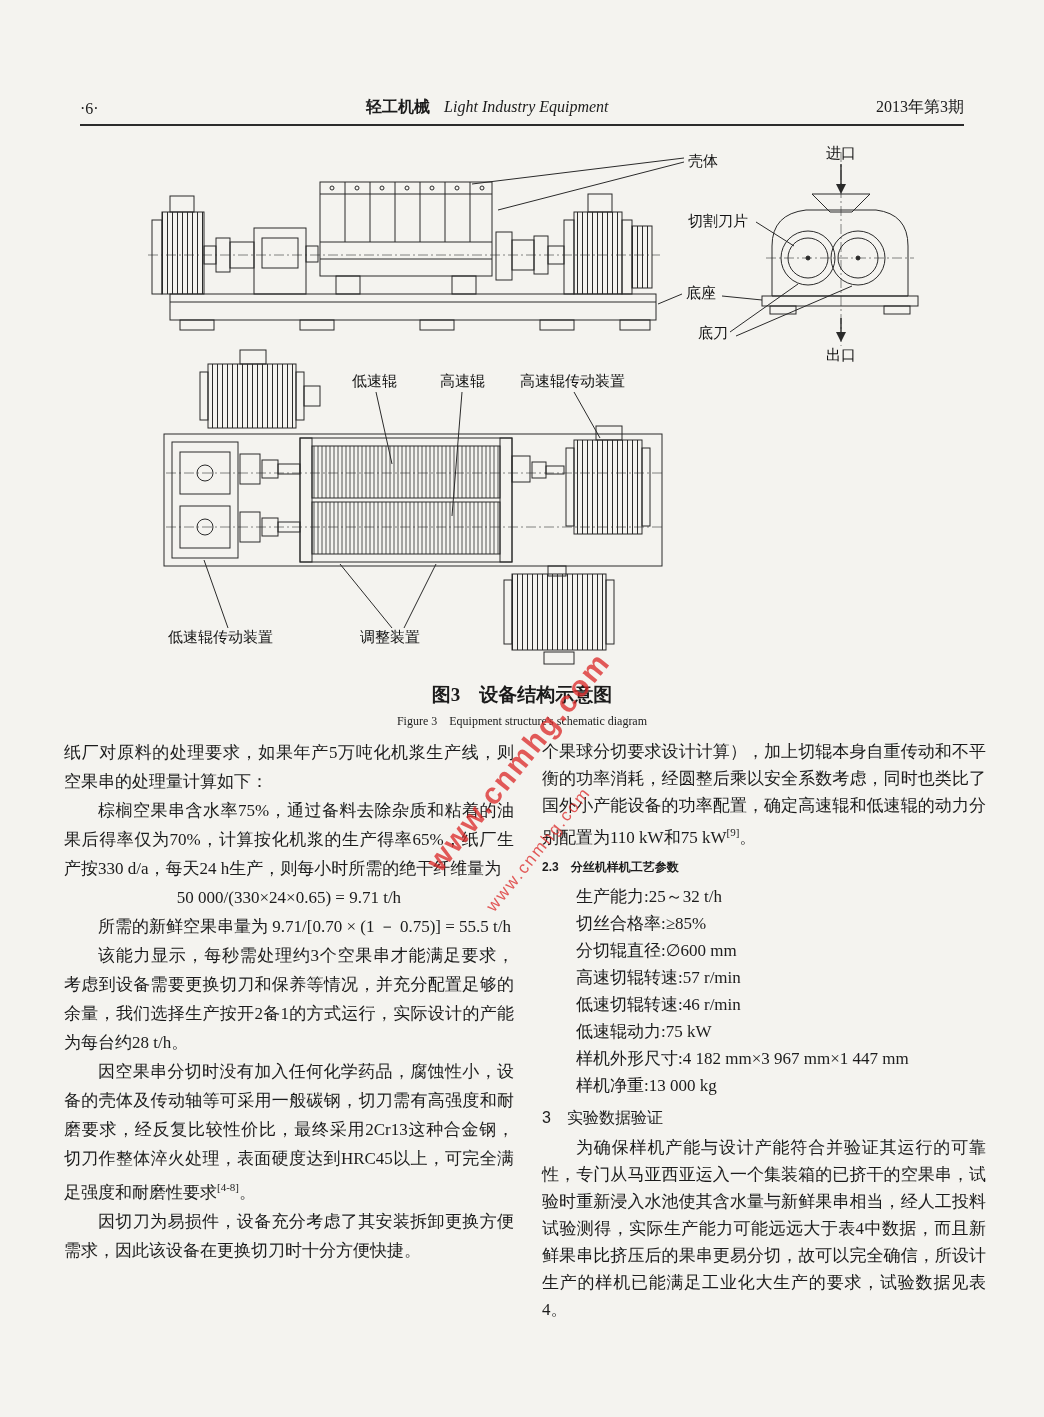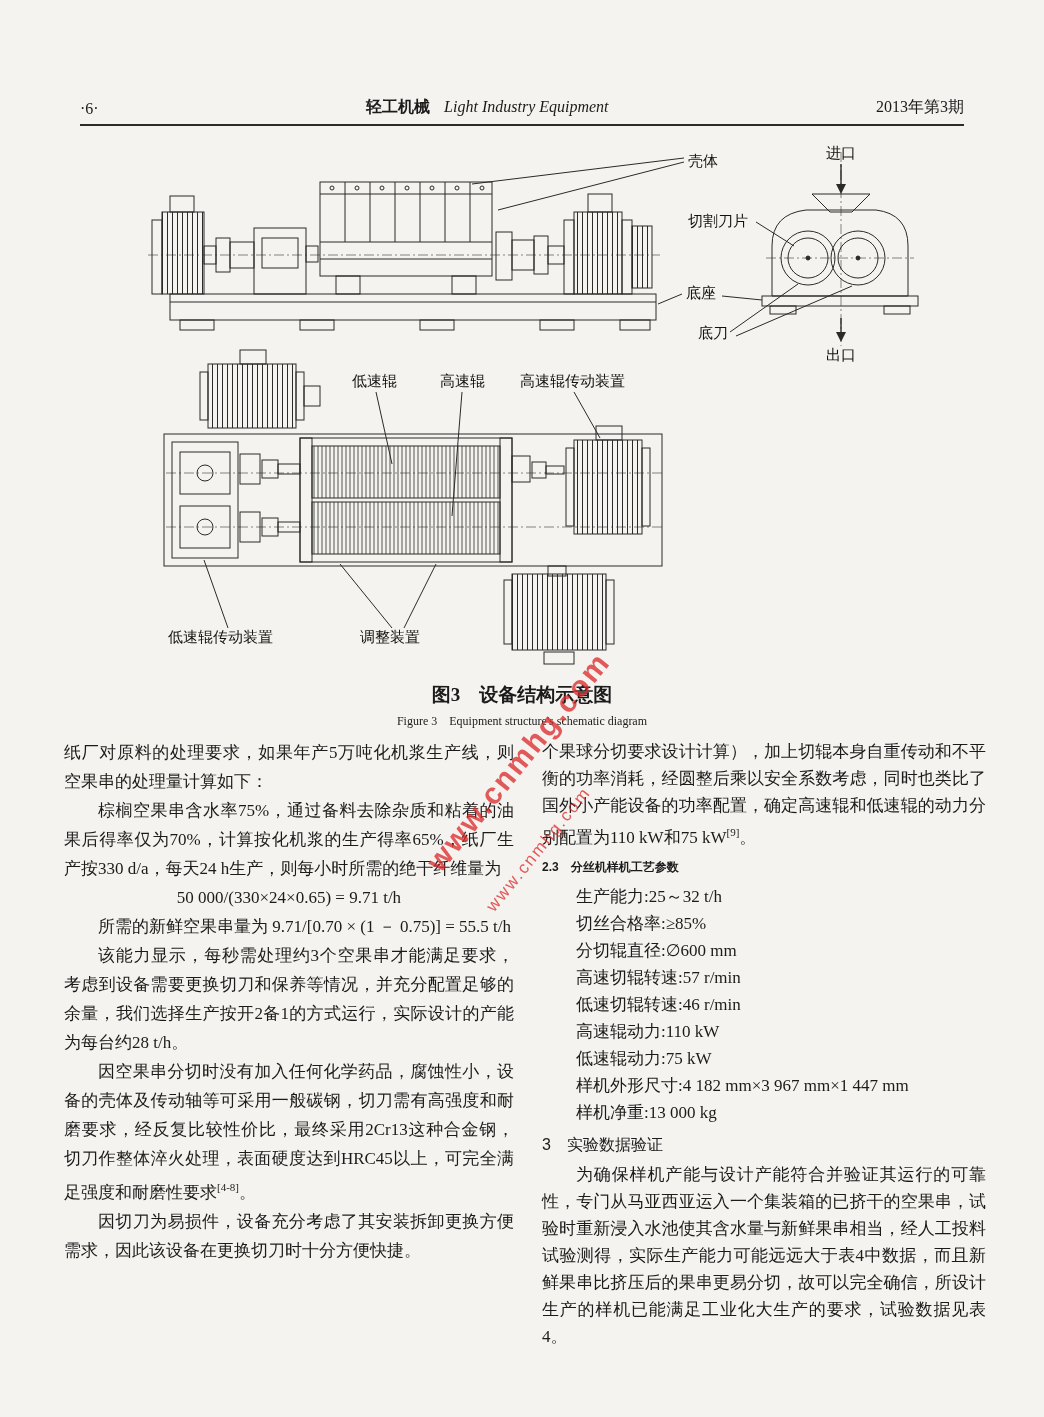--- a/index.html
+++ b/index.html
@@ -266,21 +266,20 @@
 
     <section class="col right">
       <p class="pz"><span>个果球分切要求设计计算），加上切辊本身自重传动和不平衡的功率消耗，经圆整后乘以安全系数考虑，同时也类比了国外小产能设备的功率配置，确定高速辊和低速辊的动力分别配置为110 kW和75 kW</span><sup class="cite">[9]</sup><span>。</span></p>
       <p class="h-sub">2.3　分丝机样机工艺参数</p>
       <div class="params">
         <p class="param">生产能力:25～32 t/h</p>
         <p class="param">切丝合格率:≥85%</p>
         <p class="param">分切辊直径:∅600 mm</p>
         <p class="param">高速切辊转速:57 r/min</p>
         <p class="param">低速切辊转速:46 r/min</p>
-        <p class="param">高速辊动力:110 kW</p>
         <p class="param">低速辊动力:75 kW</p>
         <p class="param">样机外形尺寸:4 182 mm×3 967 mm×1 447 mm</p>
         <p class="param">样机净重:13 000 kg</p>
       </div>
       <p class="h-main">3　实验数据验证</p>
       <p class="pi">为确保样机产能与设计产能符合并验证其运行的可靠性，专门从马亚西亚运入一个集装箱的已挤干的空果串，试验时重新浸入水池使其含水量与新鲜果串相当，经人工投料试验测得，实际生产能力可能远远大于表4中数据，而且新鲜果串比挤压后的果串更易分切，故可以完全确信，所设计生产的样机已能满足工业化大生产的要求，试验数据见表4。</p>
     </section>
 
   </main>
 

